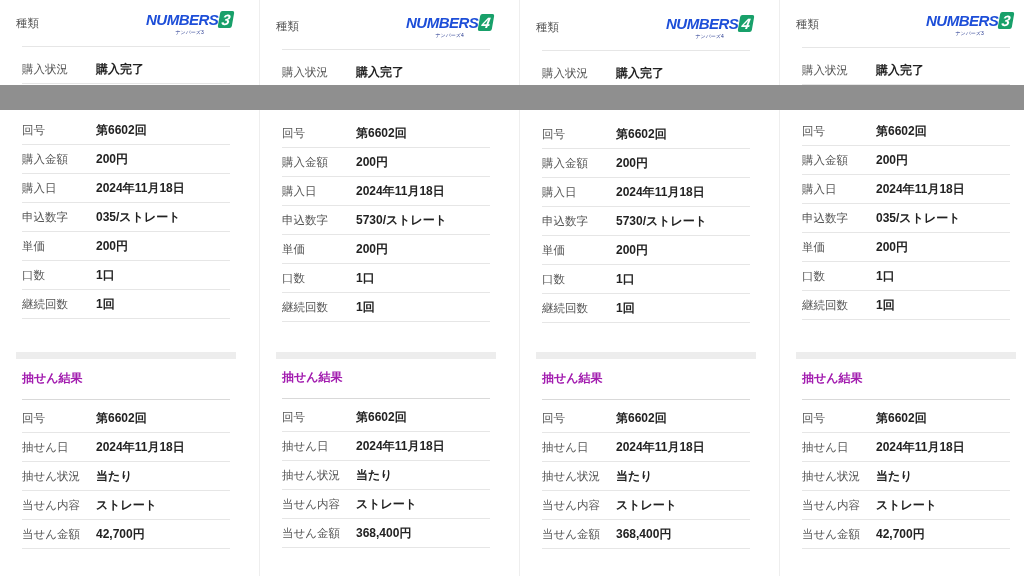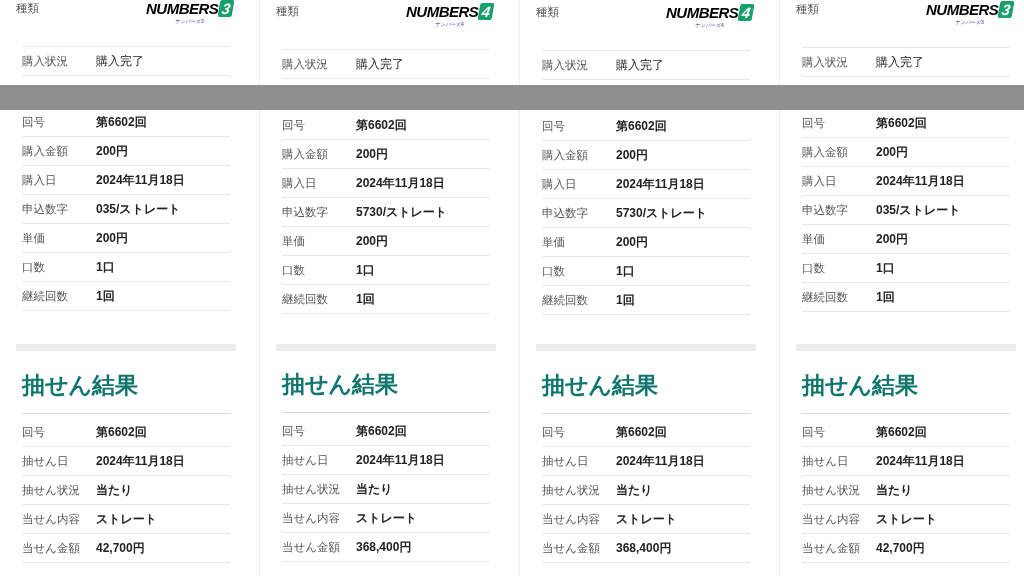--- a/index.html
+++ b/index.html
@@ -47,20 +47,21 @@
   
   .card-top {
     position: absolute;
     left: 8px;
     right: 8px;
     top: 0;
   }
   .logo-row {
     height: 46px;
     display: flex;
+    align-items: center;
   }
   .row {
     display: flex;
     align-items: baseline;
     padding: 6px 0 6px 6px;
     font-size: 12px;
     line-height: 16px;
   }
   .row .k {
     width: 74px;
@@ -68,41 +69,41 @@
     color: #555555;
     font-size: 11.5px;
     white-space: nowrap;
   }
   .row .v {
     color: #222222;
     font-size: 12px;
     white-space: nowrap;
     font-weight: bold;
   }
-  .row.head .v { font-weight: normal; }
+  .row.head .v { font-weight: bold; margin-top: 8px; }
 
   .divider {
     height: 1px;
     background: #e6e6e6;
     margin: 0 6px;
   }
 
   
   .logo {
     display: inline-block;
     margin-left: 56px;
     font-style: italic;
     font-weight: bold;
     letter-spacing: -0.5px;
     position: relative;
     line-height: 1;
   }
   .logo .main {
     font-size: 15px;
-    color: #000000;
+    color: #1d4ed8;
   }
   .logo .num {
     display: inline-block;
     color: #ffffff;
     background: #18a06a;
     border-radius: 2px;
     padding: 1px 3px 1px 3px;
     font-size: 15px;
     margin-left: 1px;
     transform: skewX(-10deg);
@@ -133,23 +134,23 @@
   .card-shadow {
     position: absolute;
     left: 8px;
     right: 8px;
     height: 7px;
     background: #ededed;
   }
 
   
   .result-title {
-    font-size: 23px;
+    font-size: 12px;
     font-weight: bold;
-    color: #0f766e;
+    color: #a21caf;
     padding-left: 6px;
   }
   .title-rule {
     height: 1px;
     background: #d9d9d9;
     margin: 12px 6px 4px 6px;
   }
 </style>
 </head>
 <body>

